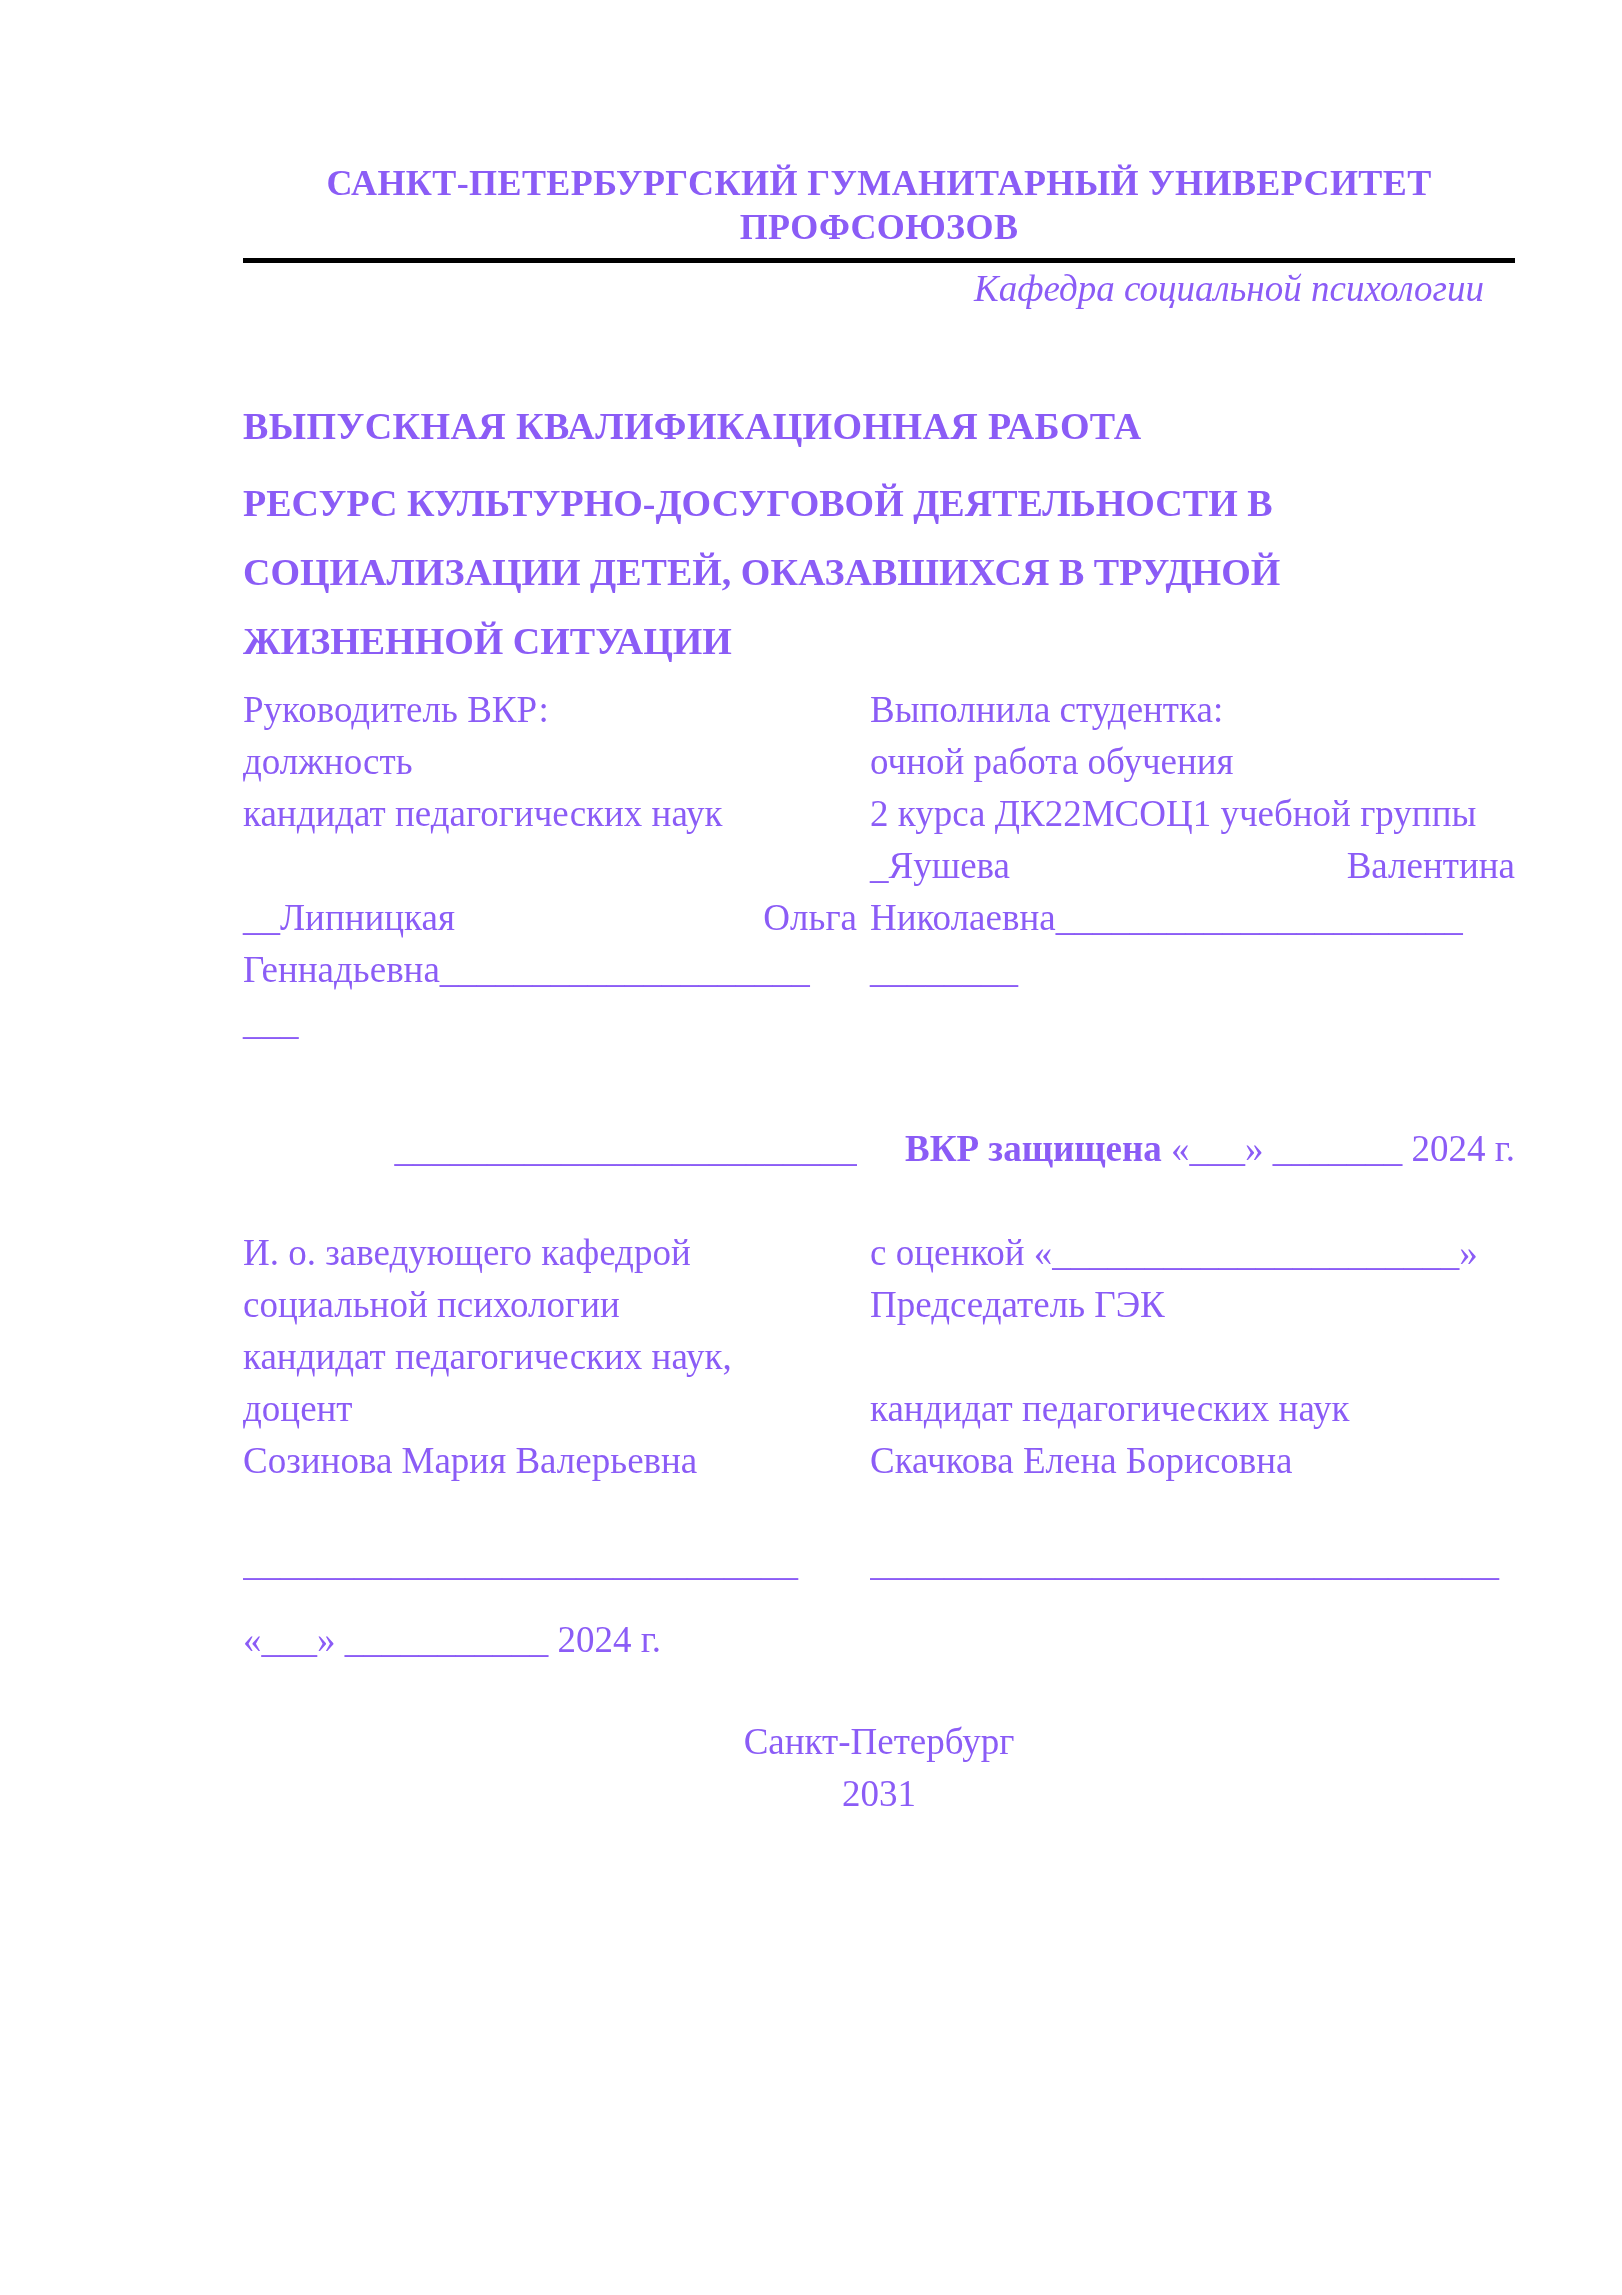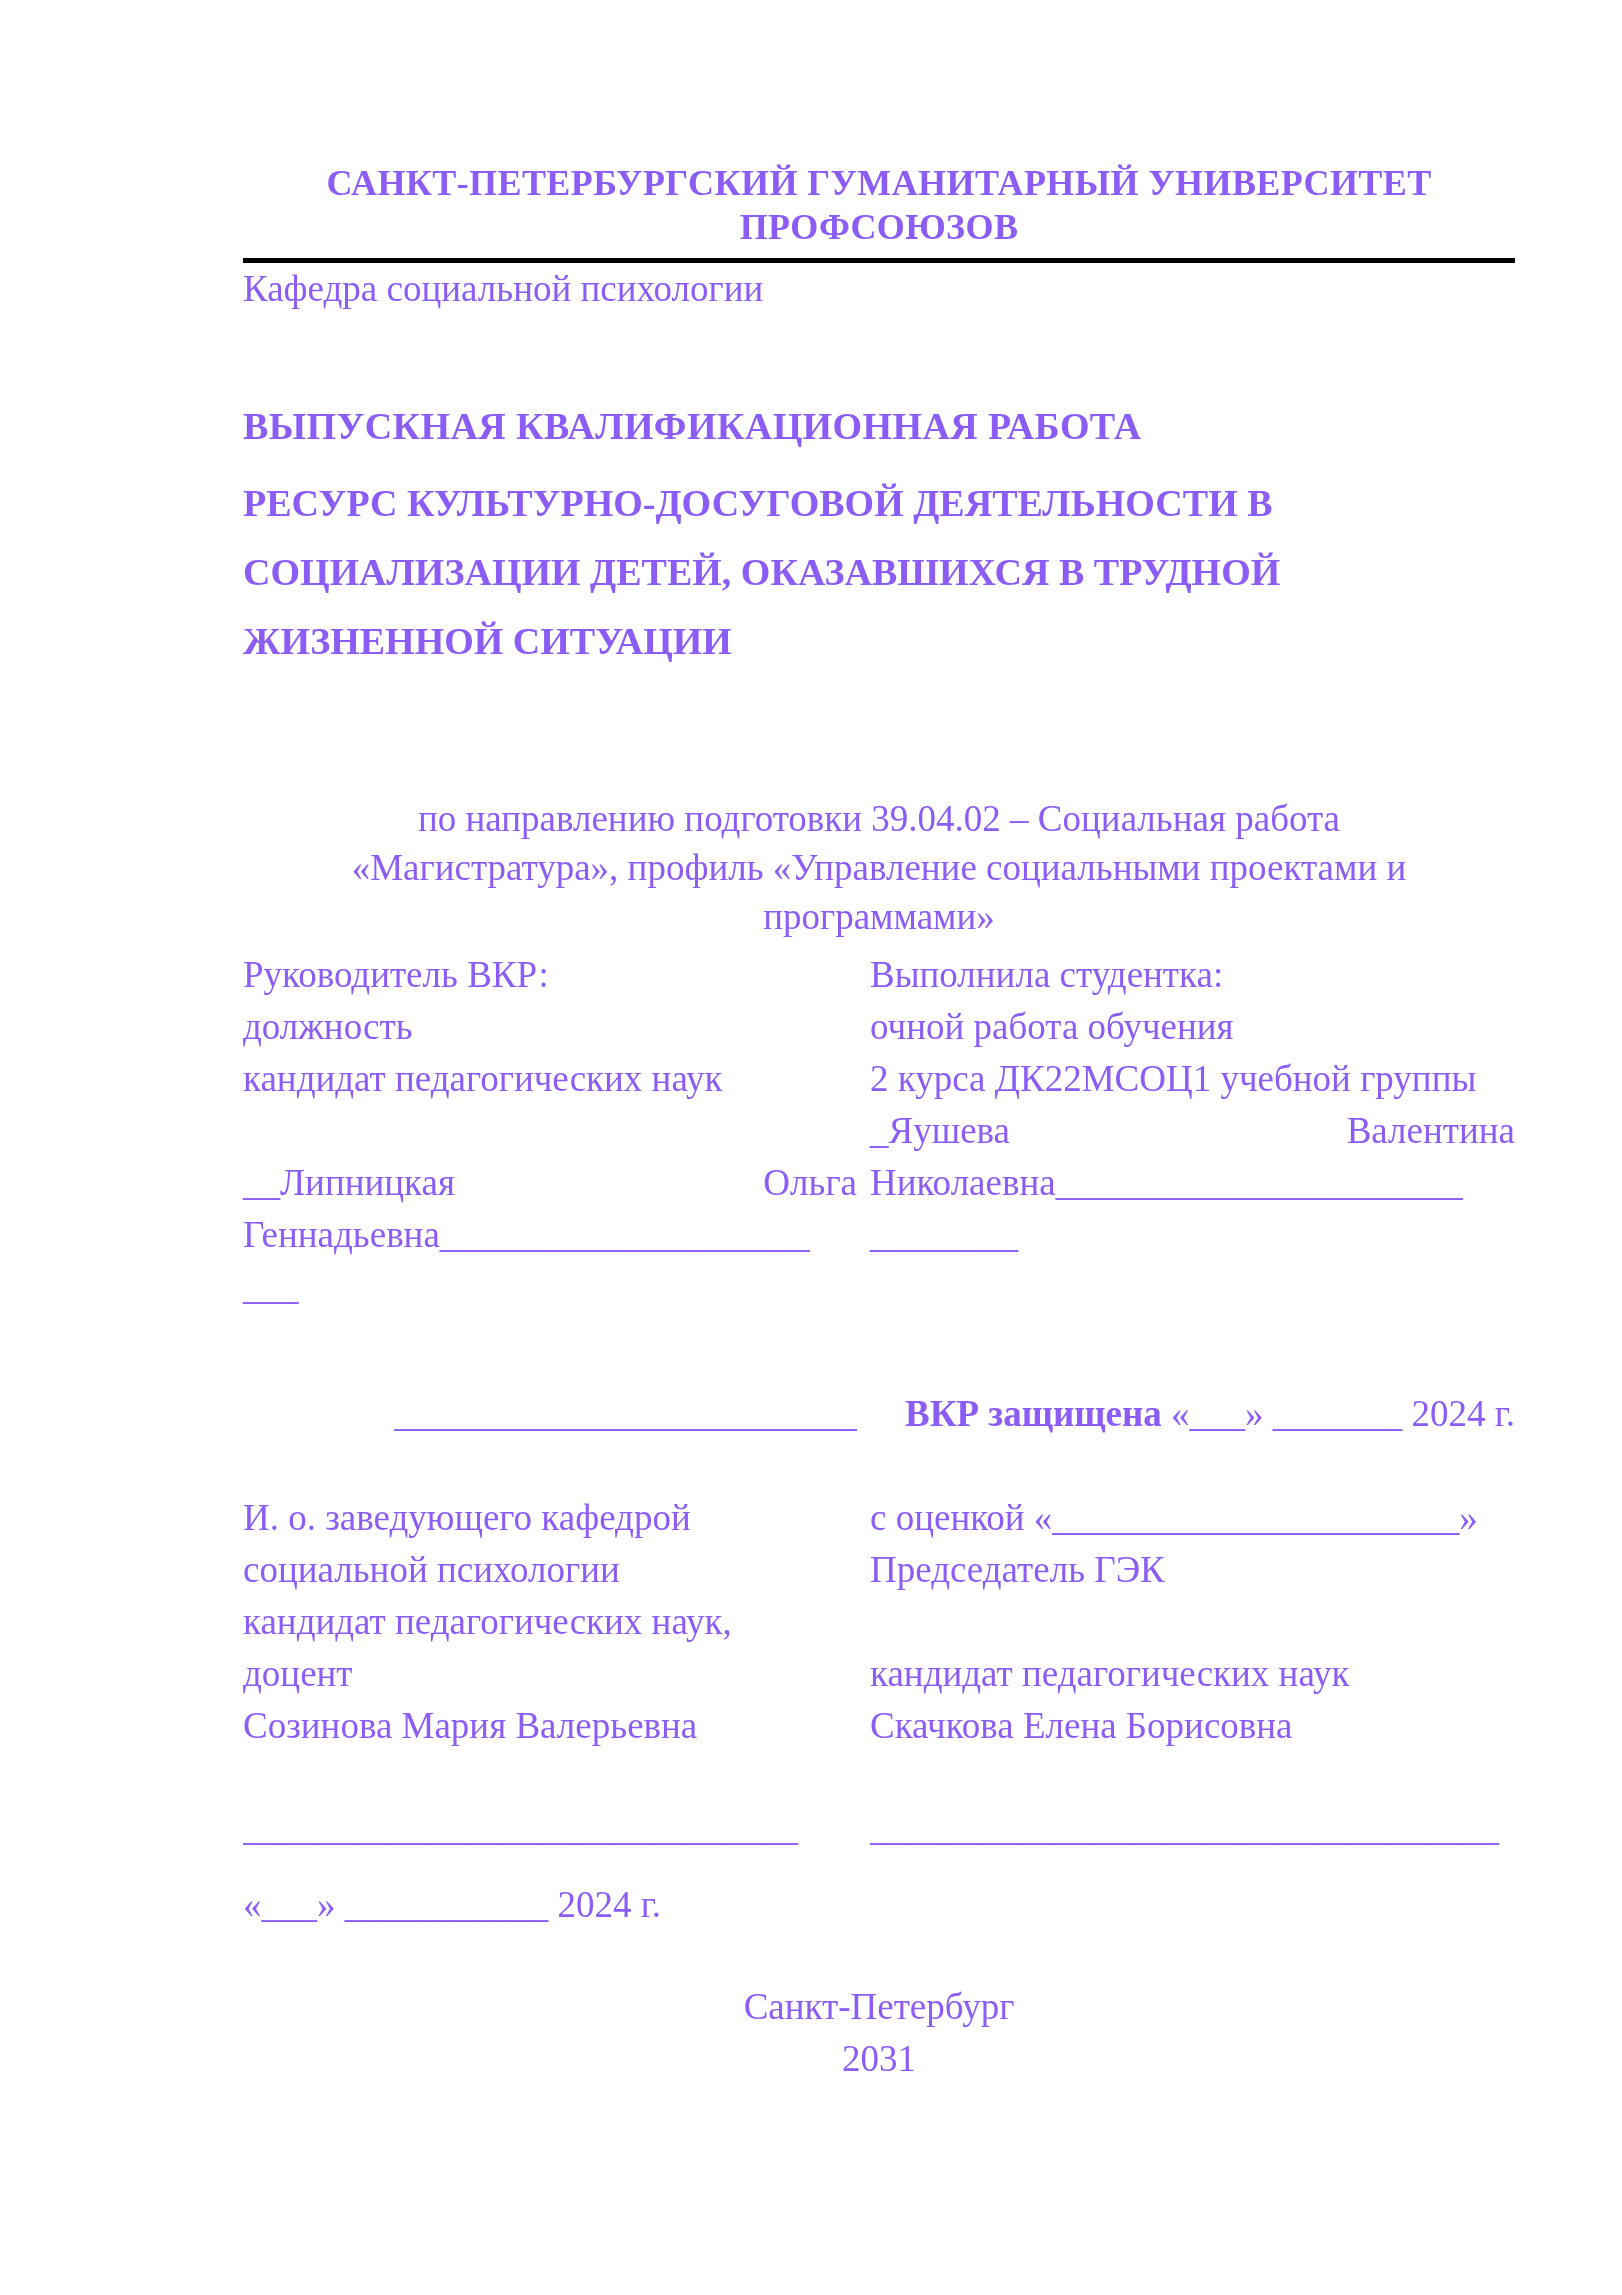--- a/index.html
+++ b/index.html
@@ -19,21 +19,21 @@
   .university {
     font-weight: bold;
     font-size: 36px;
     line-height: 44px;
     text-align: center;
     letter-spacing: 0.4px;
     padding-bottom: 9.4px;
     border-bottom: 5.5px solid #000000;
   }
   .faculty { text-align: center; margin-top: 7.9px; }
-  .department { text-align: left; padding-right: 31px; }
+  .department { text-align: right; padding-right: 31px; font-style: italic; }
   .work-type {
     margin-top: 88px;
     font-weight: bold;
     font-size: 38px;
     line-height: 47px;
     letter-spacing: 0.4px;
   }
   .thesis-title {
     margin-top: 19px;
     font-weight: bold;
@@ -69,25 +69,20 @@
   <div class="department">Кафедра социальной психологии</div>
 
   <div class="work-type">ВЫПУСКНАЯ КВАЛИФИКАЦИОННАЯ РАБОТА</div>
 
   <div class="thesis-title">
     <div>РЕСУРС КУЛЬТУРНО-ДОСУГОВОЙ ДЕЯТЕЛЬНОСТИ В</div>
     <div>СОЦИАЛИЗАЦИИ ДЕТЕЙ, ОКАЗАВШИХСЯ В ТРУДНОЙ</div>
     <div>ЖИЗНЕННОЙ СИТУАЦИИ</div>
   </div>
 
-  <div class="program">
-    <div>по направлению подготовки 39.04.02 – Социальная работа</div>
-    <div>«Магистратура», профиль «Управление социальными проектами и</div>
-    <div>программами»</div>
-  </div>
 
   <div class="cols">
     <div class="row">
       <div class="cell-l">Руководитель ВКР:</div>
       <div class="cell-r">Выполнила студентка:</div>
     </div>
     <div class="row">
       <div class="cell-l">должность</div>
       <div class="cell-r">очной работа обучения</div>
     </div>

